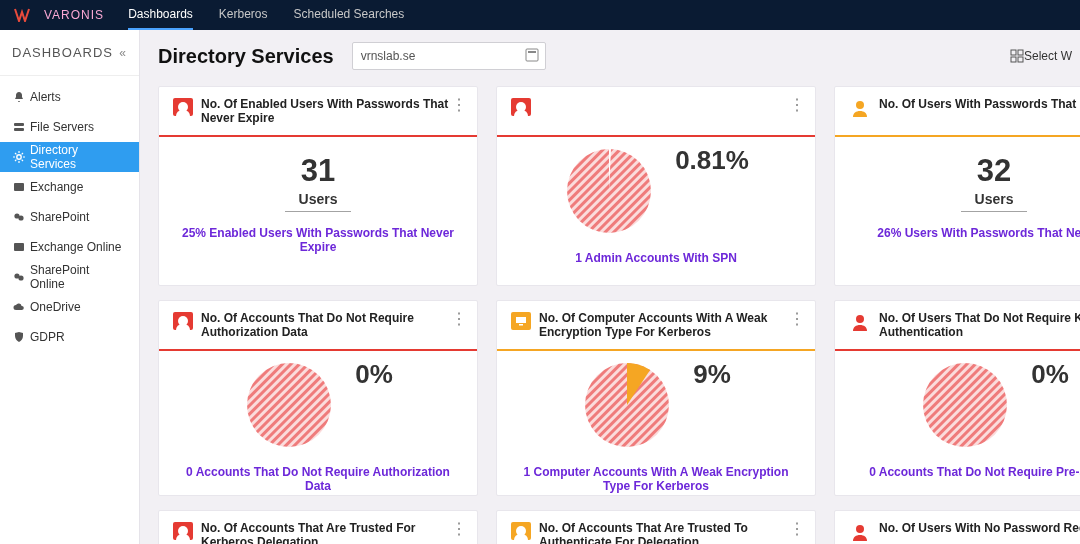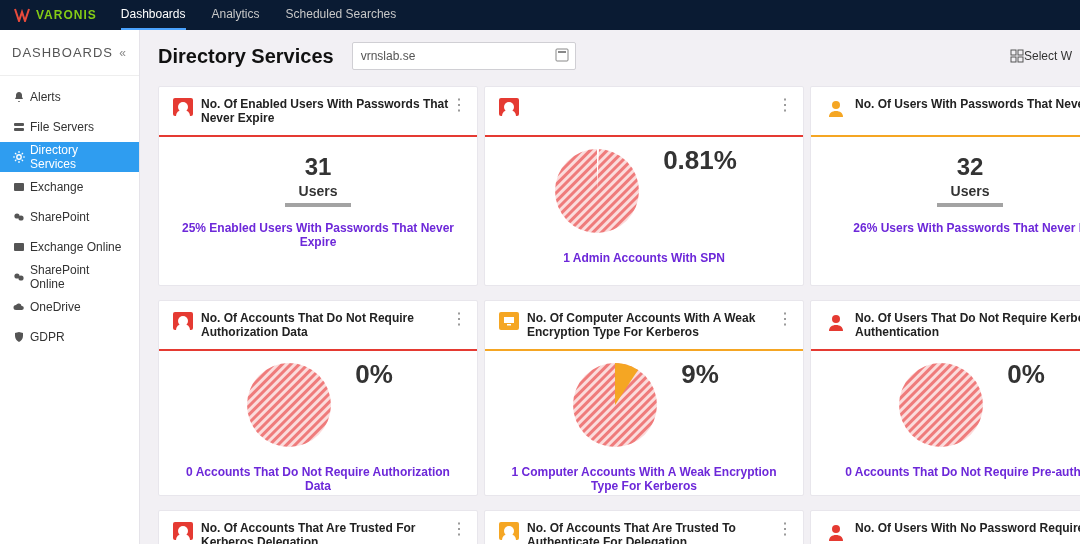--- a/index.html
+++ b/index.html
@@ -3,34 +3,34 @@
 <meta charset="utf-8">
 <style>
   * { box-sizing: border-box; margin: 0; padding: 0; font-family: "Segoe UI", Arial, sans-serif; }
   body { width: 1080px; height: 544px; overflow: hidden; background: #f2f0f4; color: #333; }
 
   
   .top-nav {
     height: 30px; background: #0a1b33; display: flex; align-items: center;
     padding: 0 14px; color: #c8c8c8; font-size: 12px;
   }
-  .logo { display: flex; align-items: center; gap: 4px; font-weight: 700; letter-spacing: 1px; color: #84cc16; }
+  .logo { display: flex; align-items: center; gap: 12px; font-weight: 400; letter-spacing: 1px; color: #f9a8d4; }
   .logo svg { margin-right: 2px; }
   .nav-links { display: flex; margin-left: 24px; gap: 26px; }
   .nav-link { padding: 7px 0; cursor: pointer; }
   .nav-link.active { color: #fff; border-bottom: 2px solid #4aa3ff; }
 
   
   .header-row {
     position: absolute; left: 158px; right: 0; top: 36px; height: 40px;
     display: flex; align-items: center; padding-right: 8px;
   }
   .page-title { font-size: 20px; font-weight: 800; color: #111; }
   .scope-select {
-    margin-left: 18px; width: 224px; height: 28px; background: #fff;
+    margin-left: 18px; width: 194px; height: 28px; background: #fff;
     border: 1px solid #d0cfd4; border-radius: 2px; display: flex; align-items: center;
     padding: 0 8px; font-size: 12px; color: #555; position: relative;
   }
   .scope-icon { position: absolute; right: 6px; top: 5px; }
   .spacer { flex: 1; }
   .select-widget { display: flex; align-items: center; gap: 0; font-size: 12px; color: #333; cursor: pointer; }
 
   
   .sidebar {
     position: absolute; left: 0; top: 30px; bottom: 0; width: 140px;
@@ -49,43 +49,43 @@
   .side-item.active { background: #2f9df0; color: #fff; }
   .side-item.active .si-icon { color: #fff; }
   .si-icon { width: 14px; display: inline-flex; align-items: center; justify-content: center; color: #555; }
 
   
   .cards {
     position: absolute; left: 158px; top: 86px; right: 0; bottom: 0;
     overflow: hidden; display: grid;
     grid-template-columns: 320px 320px 320px;
     grid-auto-rows: min-content;
-    gap: 14px 6px; align-content: start;
+    gap: 14px 18px; align-content: start;
   }
   .card {
     background: #fff; border: 1px solid #e8e6ec; border-radius: 2px;
     padding: 10px 14px 14px; position: relative; overflow: hidden;
   }
   .card.h200 { height: 200px; }
   .card.h190 { height: 196px; }
   .card.h44  { height: 46px; padding-bottom: 0; }
   .card-head { display: flex; align-items: flex-start; gap: 8px; min-height: 30px; }
   .card-icon {
     width: 20px; height: 18px; border-radius: 2px; display: inline-flex;
     align-items: center; justify-content: center; flex-shrink: 0; margin-top: 1px;
   }
   .ci-red    { background: #e53a32; }
   .ci-orange { background: #f5a623; }
   .card-title { font-size: 12px; font-weight: 700; color: #222; line-height: 1.2; }
   .card-menu { position: absolute; right: 10px; top: 8px; color: #888; cursor: pointer; }
   .card-divider { height: 2px; background: #e53a32; margin: 8px -14px 0; }
   .card-divider.orange { background: #f5a623; }
   .card-body { text-align: center; }
-  .big-num { font-size: 24px; font-weight: 800; margin-top: 16px; }
-  .big-unit { font-size: 14px; font-weight: 700; margin-top: 2px; border-bottom: 4px solid #a3a3a3; display: inline-block; padding: 0 14px 4px; }
+  .big-num { font-size: 31px; font-weight: 800; margin-top: 16px; }
+  .big-unit { font-size: 14px; font-weight: 700; margin-top: 2px; border-bottom: 1px solid #a3a3a3; display: inline-block; padding: 0 14px 4px; }
   .card-cap { font-size: 12px; font-weight: 700; margin-top: 14px; color: #6d28d9; }
 
   .donut-row { display: flex; align-items: flex-start; justify-content: center; gap: 20px; margin-top: 8px; }
   .pct-label { font-size: 26px; font-weight: 800; }
 
   
   .head-icon { width: 10px; height: 10px; border-radius: 50%; background: #fff; position: relative; }
   .head-icon::after { content: ""; position: absolute; left: -2px; top: 8px; width: 14px; height: 6px; background: #fff; border-radius: 6px 6px 0 0; }
 
   .plain-icon-wrap { width: 22px; height: 20px; display: inline-flex; align-items: flex-end; justify-content: center; flex-shrink: 0; }
@@ -95,21 +95,21 @@
 
 <div class="top-nav">
   <div class="logo">
     <svg width="16" height="14" viewBox="0 0 16 14">
       <path d="M1 1 L5 13 L8 4 L11 13 L15 1" fill="none" stroke="#e84b3c" stroke-width="2"></path>
     </svg>
     <span>VARONIS</span>
   </div>
   <div class="nav-links">
     <div class="nav-link active">Dashboards</div>
-    <div class="nav-link">Analytics</div>
+    <div class="nav-link">Kerberos</div>
     <div class="nav-link">Scheduled Searches</div>
   </div>
 </div>
 
 <div class="sidebar">
   <div class="side-head">
     <span>DASHBOARDS</span>
     <span style="font-size:12px;color:#888;cursor:pointer">«</span>
   </div>
   <div class="side-items">

